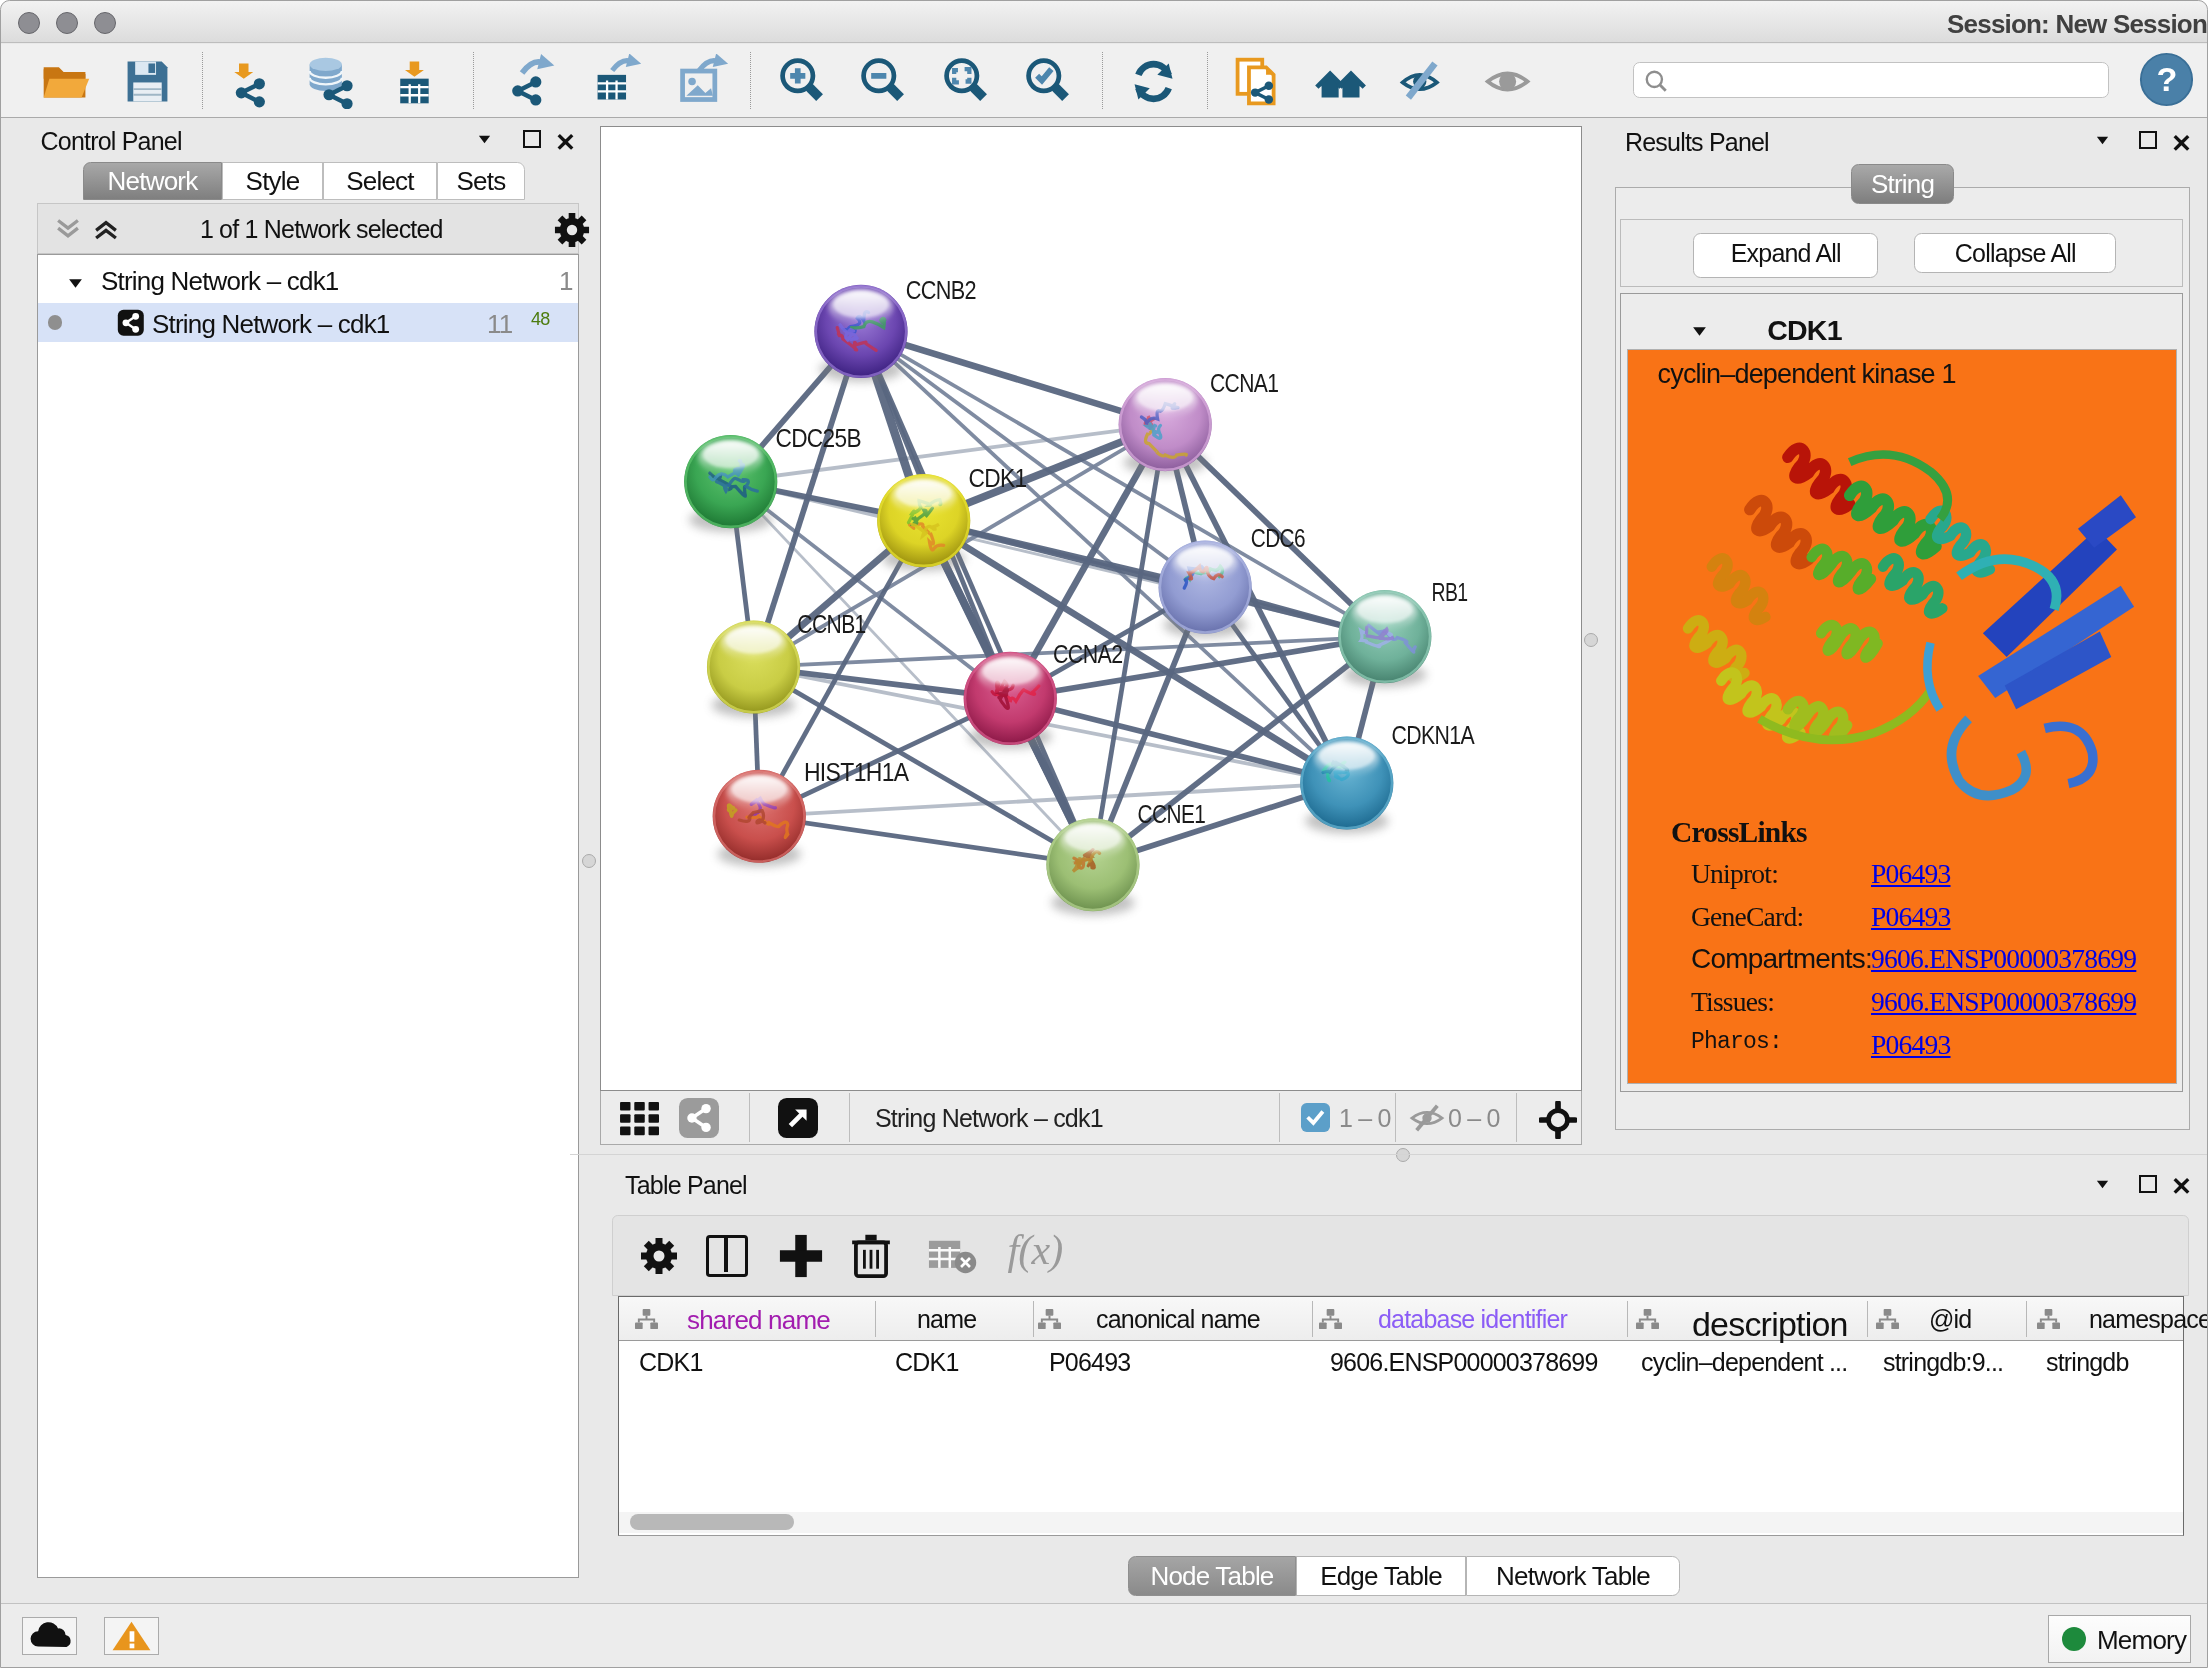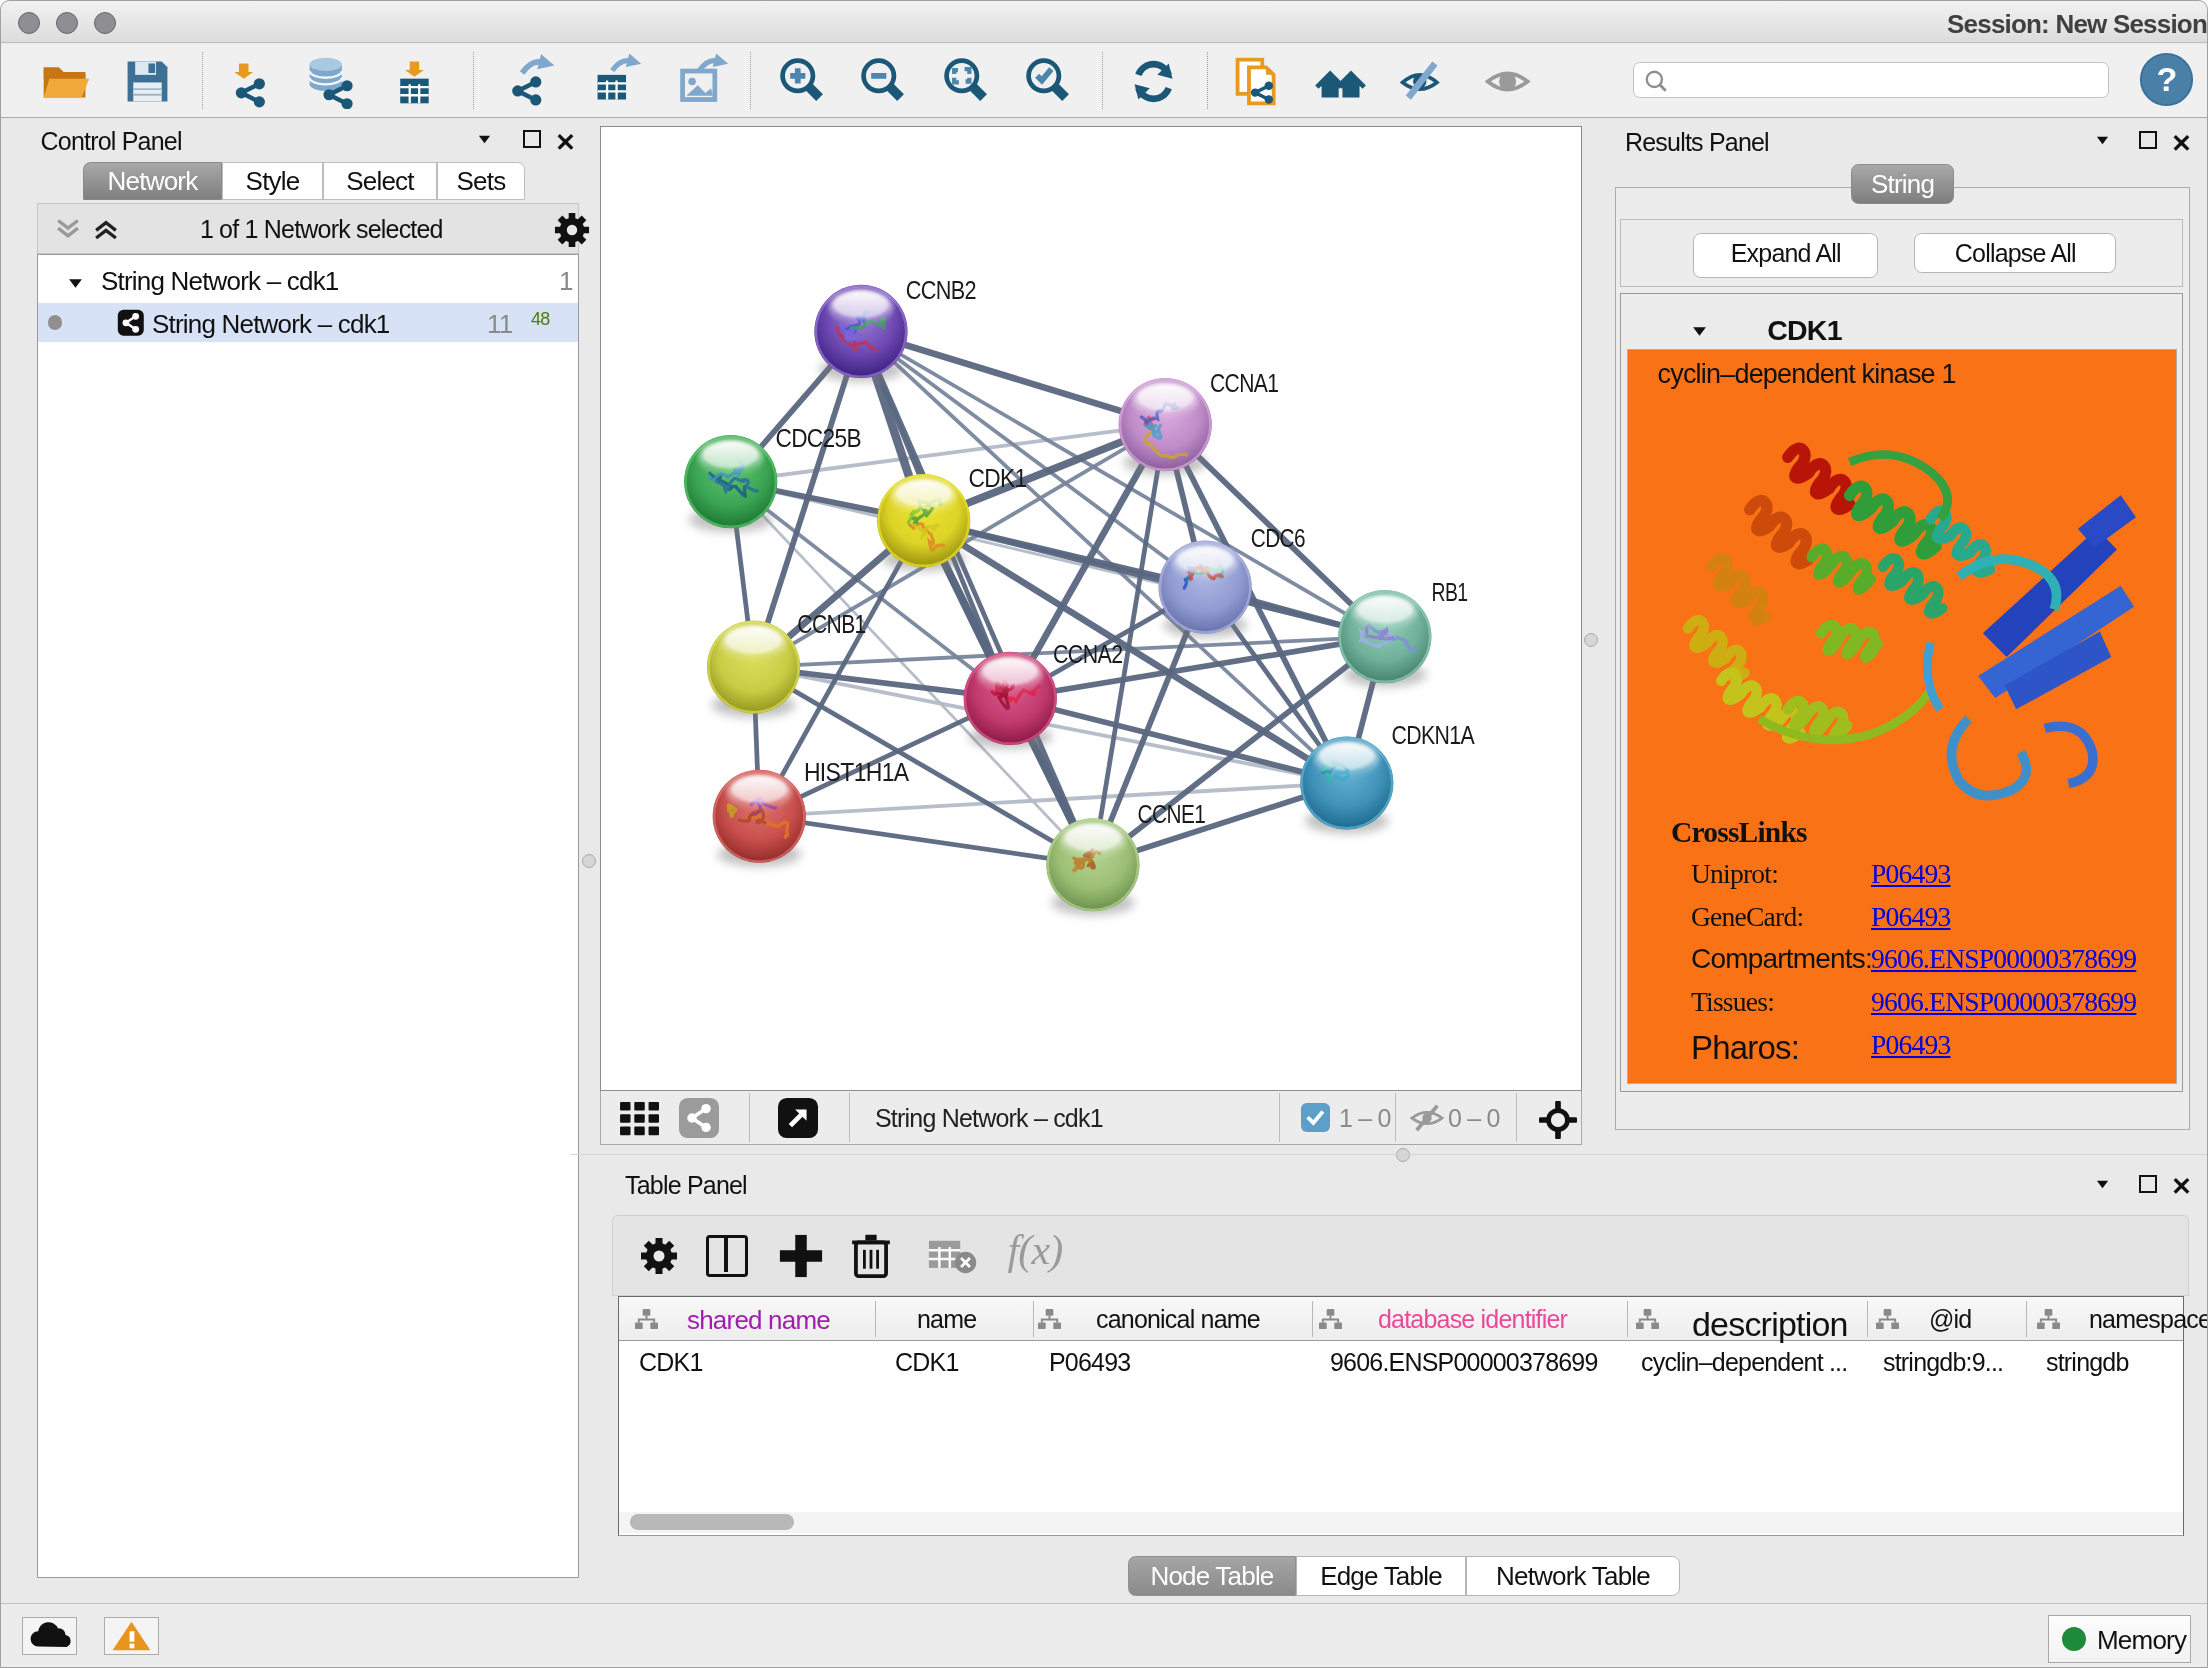--- a/index.html
+++ b/index.html
@@ -597,21 +597,21 @@
 </svg></div>
 <div class="abs" style="left:43px;top:466px;font-family:'Liberation Serif',serif;font-size:29.5px;font-weight:bold;color:#111">CrossLinks</div>
 <div class="abs" style="left:63px;top:508px;font-family:'Liberation Serif',serif;font-size:27.6px;color:#111">Uniprot:</div>
 <div class="abs" style="left:243px;top:508px;font-family:'Liberation Serif',serif;font-size:27.6px"><a class="lnk">P06493</a></div>
 <div class="abs" style="left:63px;top:551px;font-family:'Liberation Serif',serif;font-size:27.6px;color:#111">GeneCard:</div>
 <div class="abs" style="left:243px;top:551px;font-family:'Liberation Serif',serif;font-size:27.6px"><a class="lnk">P06493</a></div>
 <div class="abs" style="left:63px;top:593px;font-family:Liberation Sans, sans-serif;font-size:28px;color:#111">Compartments:</div>
 <div class="abs" style="left:243px;top:593px;font-family:'Liberation Serif',serif;font-size:27.6px"><a class="lnk">9606.ENSP00000378699</a></div>
 <div class="abs" style="left:63px;top:636px;font-family:'Liberation Serif',serif;font-size:27.6px;color:#111">Tissues:</div>
 <div class="abs" style="left:243px;top:636px;font-family:'Liberation Serif',serif;font-size:27.6px"><a class="lnk">9606.ENSP00000378699</a></div>
-<div class="abs" style="left:63px;top:679px;font-family:Liberation Sans, sans-serif;font-size:33px;color:#111">Pharos:</div>
+<div class="abs" style="left:63px;top:679px;font-family:Liberation Mono, monospace;font-size:23px;color:#111">Pharos:</div>
 <div class="abs" style="left:243px;top:679px;font-family:'Liberation Serif',serif;font-size:27.6px"><a class="lnk">P06493</a></div>
 </div>
 </div>
 </div>
 <div class="abs" style="left:569px;top:1153px;width:1640px;height:1px;background:#d4d4d4"></div>
 <div class="abs" style="left:599px;top:1153px;width:1598px;height:449px">
 <div class="abs ptitle" style="left:25px;top:17px">Table Panel</div>
 <div class="abs" style="left:1495px;top:23px"><svg width="15" height="15" viewBox="0 0 16 16">
           <path d="M2 4 L14 4 L8 12 Z" fill="#111"></path>
         </svg></div>
@@ -692,21 +692,21 @@
 <div class="abs" style="left:699px;top:10.5px"><svg width="25" height="23" viewBox="0 0 26 24">
             <g fill="#8a8a8a">
               <rect x="9" y="1" width="8" height="7" rx="1"></rect>
               <rect x="1" y="15" width="8" height="7" rx="1"></rect>
               <rect x="17" y="15" width="8" height="7" rx="1"></rect>
             </g>
             <g stroke="#8a8a8a" stroke-width="2" fill="none">
               <path d="M13 8 L13 12 M5 15 L5 12 L21 12 L21 15"></path>
             </g>
           </svg></div>
-<div class="abs" style="left:759px;top:7.6px;font-size:25px;color:#ec4899">database identifier</div>
+<div class="abs" style="left:759px;top:7.6px;font-size:25px;color:#8b5cf6">database identifier</div>
 <div class="abs" style="left:1016px;top:10.5px"><svg width="25" height="23" viewBox="0 0 26 24">
             <g fill="#8a8a8a">
               <rect x="9" y="1" width="8" height="7" rx="1"></rect>
               <rect x="1" y="15" width="8" height="7" rx="1"></rect>
               <rect x="17" y="15" width="8" height="7" rx="1"></rect>
             </g>
             <g stroke="#8a8a8a" stroke-width="2" fill="none">
               <path d="M13 8 L13 12 M5 15 L5 12 L21 12 L21 15"></path>
             </g>
           </svg></div>

